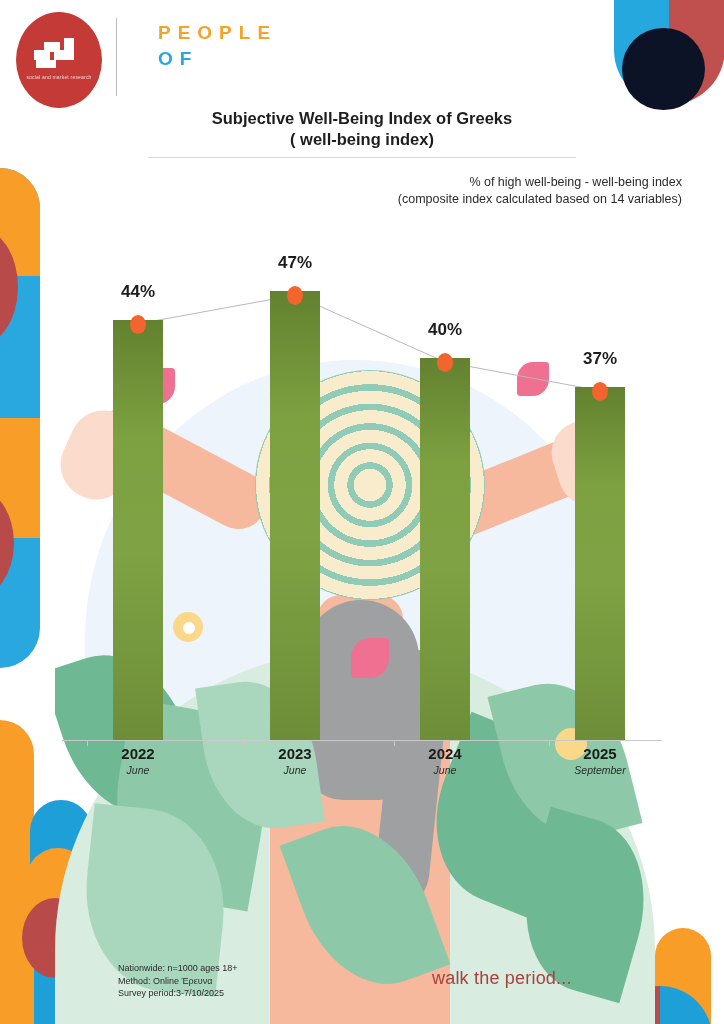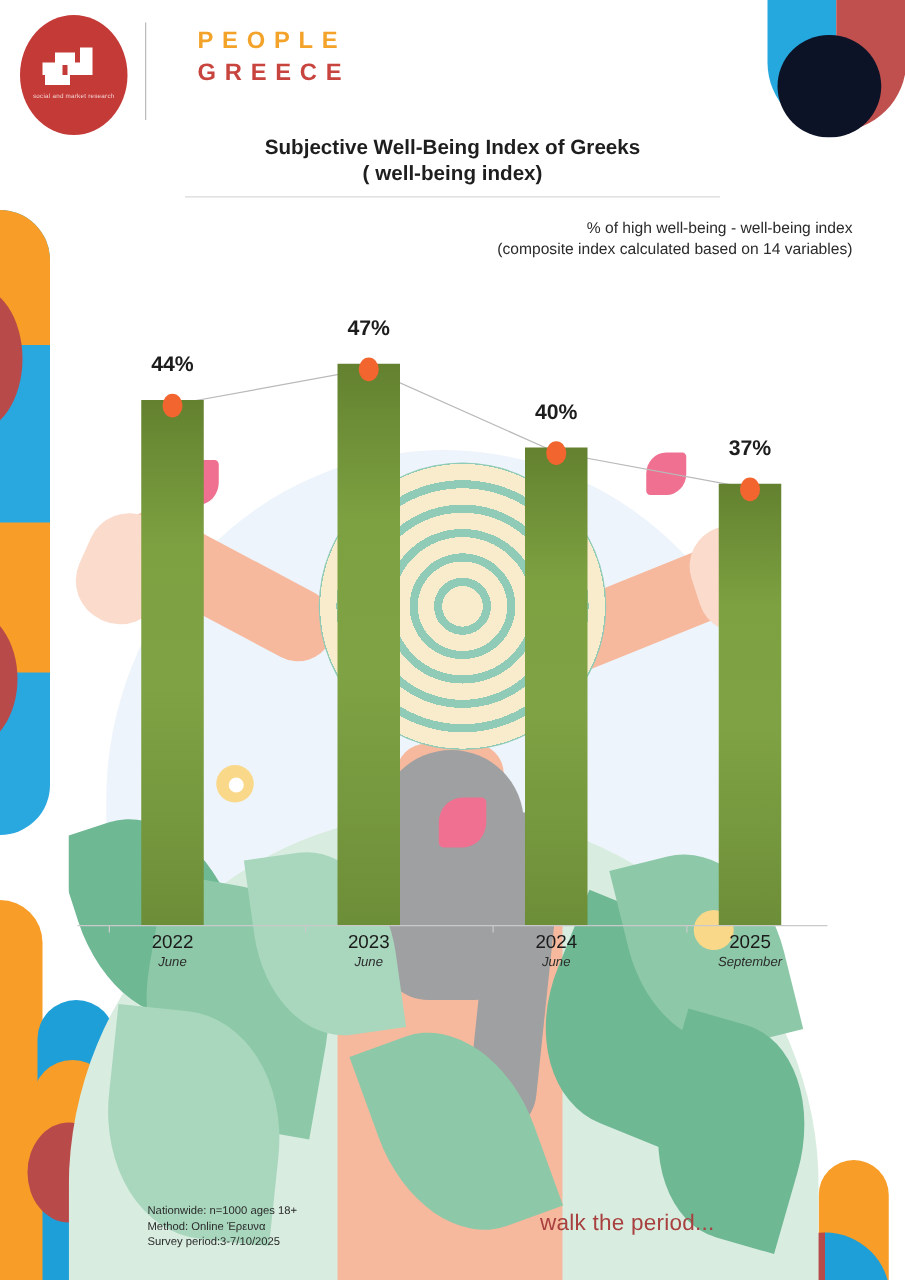--- a/index.html
+++ b/index.html
@@ -132,21 +132,21 @@
   .chart{position:absolute;left:0;top:0;width:724px;height:1024px;}
   .bar{position:absolute;width:50px;
        background:linear-gradient(180deg,#63812f 0%,#7da141 28%,#7fa244 55%,#6d8e38 100%);}
   .dot{position:absolute;width:16px;height:19px;border-radius:50%;
        background:#f2652f;}
   .vlabel{position:absolute;font-size:17px;font-weight:bold;color:#1d1d1d;
           text-align:center;width:70px;}
   .axis{position:absolute;left:62px;top:740px;width:600px;height:1px;background:#c9c9c9;}
   .tick{position:absolute;top:740px;width:1px;height:6px;background:#c9c9c9;}
   .xl{position:absolute;text-align:center;width:90px;}
-  .xl .y{font-size:15px;font-weight:normal;color:#1b1b1b;}
+  .xl .y{font-size:15px;font-weight:bold;color:#1b1b1b;}
   .xl .m{font-size:10.5px;font-style:italic;color:#2b2b2b;margin-top:2px;}
 
   
   .foot{position:absolute;left:118px;top:962px;font-size:9px;color:#2a2a2a;
         line-height:12.5px;}
   .tagline{position:absolute;left:432px;top:968px;font-size:18px;color:#a8403f;
            letter-spacing:.2px;}
 </style>
 </head>
 <body>
@@ -216,21 +216,21 @@
       <span class="lm" style="left:20px;top:12px;width:16px;height:10px;"></span>
       <span class="lm" style="left:30px;top:0px;width:10px;height:22px;"></span>
       <span class="lm" style="left:2px;top:22px;width:20px;height:8px;"></span>
     </div>
     <div class="logo-sub">social and market research</div>
   </div>
   <div class="logo-div"></div>
 
   <div class="brand">
     <div class="brand-line bl1">PEOPLE</div>
-    <div class="brand-line bl3">GREECE</div>
+    <div class="brand-line bl2">OF</div>
   </div>
 
   <div class="title">
     <div class="l1">Subjective Well-Being Index of Greeks</div>
     <div class="l2">( well-being index)</div>
   </div>
   <div class="hr"></div>
 
   <div class="sublines">
     <div>% of high well-being - well-being index</div>

